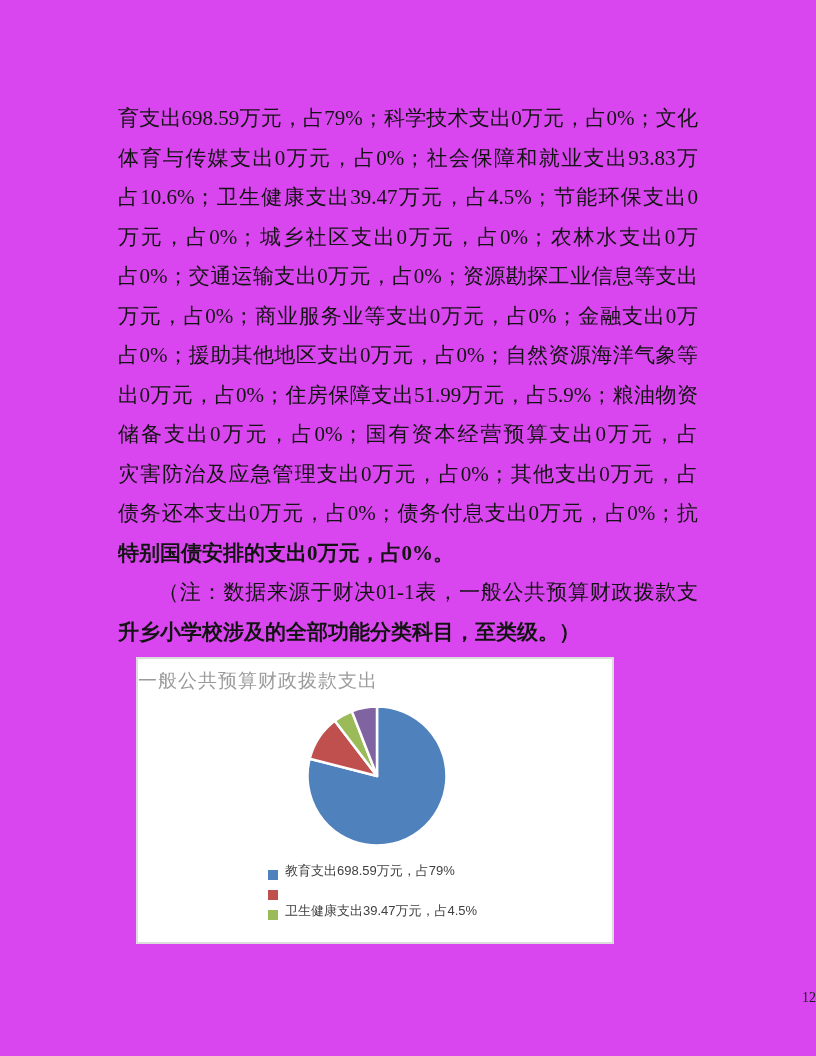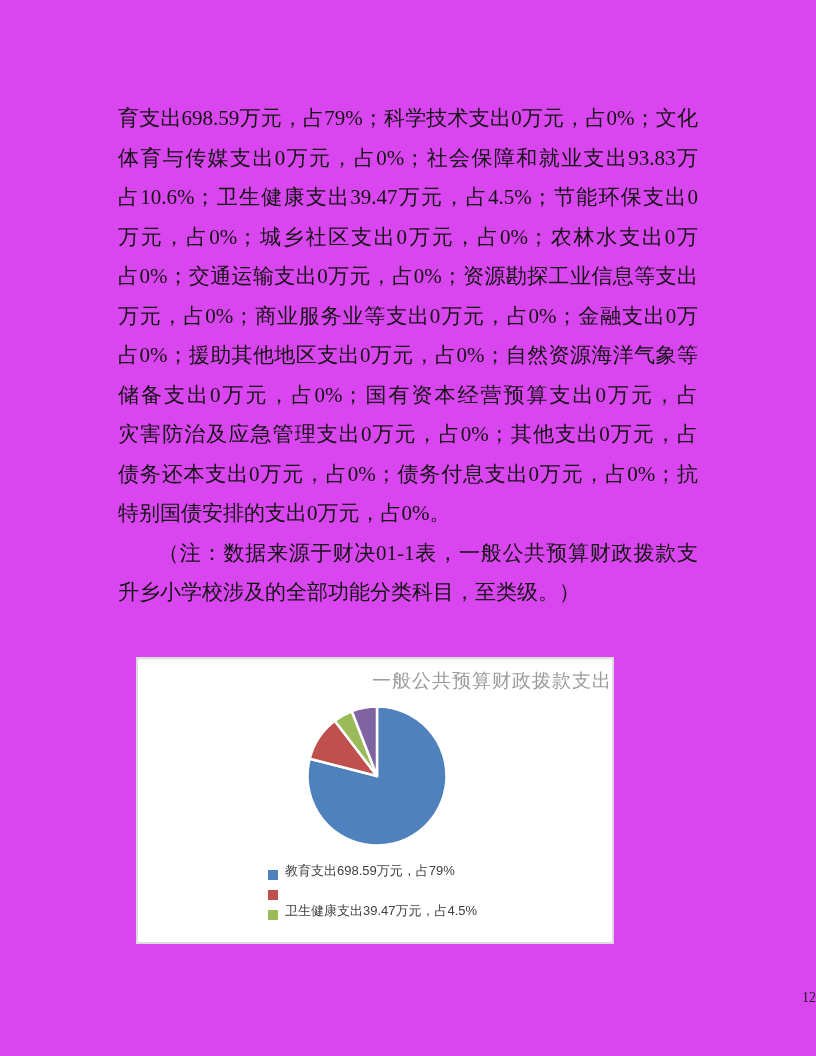--- a/index.html
+++ b/index.html
@@ -23,39 +23,40 @@
     line-height: 39.5px;
     height: 39.5px;
     text-align: justify;
     text-align-last: justify;
     text-justify: inter-character;
     overflow: hidden;
   }
   .tline.natural {
     text-align: left;
     text-align-last: left;
+    font-weight: bold;
   }
   .tline.indent { text-indent: 40px; }
 
   .chart-box {
     position: absolute;
     left: 136px;
     top: 657px;
     width: 478px;
     height: 287px;
     border: 2px solid #dcdcdc;
     box-sizing: border-box;
     background: #ffffff;
   }
   .chart-title {
     position: absolute;
     top: 9px;
     left: 0;
     right: 0;
-    text-align: right;
+    text-align: left;
     font-family: "Liberation Sans", "DejaVu Sans", sans-serif;
     font-size: 19px;
     letter-spacing: 1px;
     color: #9b9b9b;
   }
   .pie-svg {
     position: absolute;
     left: 0;
     top: 0;
     width: 474px;
@@ -98,20 +99,21 @@
 <div class="page">
 
   <div class="body-text">
     <div class="tline">育支出698.59万元，占79%；科学技术支出0万元，占0%；文化</div>
     <div class="tline">体育与传媒支出0万元，占0%；社会保障和就业支出93.83万元，</div>
     <div class="tline">占10.6%；卫生健康支出39.47万元，占4.5%；节能环保支出0</div>
     <div class="tline">万元，占0%；城乡社区支出0万元，占0%；农林水支出0万元，</div>
     <div class="tline">占0%；交通运输支出0万元，占0%；资源勘探工业信息等支出0</div>
     <div class="tline">万元，占0%；商业服务业等支出0万元，占0%；金融支出0万元，</div>
     <div class="tline">占0%；援助其他地区支出0万元，占0%；自然资源海洋气象等支</div>
+    <div class="tline">出0万元，占0%；住房保障支出51.99万元，占5.9%；粮油物资</div>
     <div class="tline">储备支出0万元，占0%；国有资本经营预算支出0万元，占0%；</div>
     <div class="tline">灾害防治及应急管理支出0万元，占0%；其他支出0万元，占0%；</div>
     <div class="tline">债务还本支出0万元，占0%；债务付息支出0万元，占0%；抗疫</div>
     <div class="tline natural">特别国债安排的支出0万元，占0%。</div>
     <div class="tline indent">（注：数据来源于财决01-1表，一般公共预算财政拨款支出</div>
     <div class="tline natural">升乡小学校涉及的全部功能分类科目，至类级。）</div>
   </div>
 
   <div class="chart-box">
     <svg id="pie-svg" class="pie-svg" viewBox="0 0 474 283" xmlns="http://www.w3.org/2000/svg">

